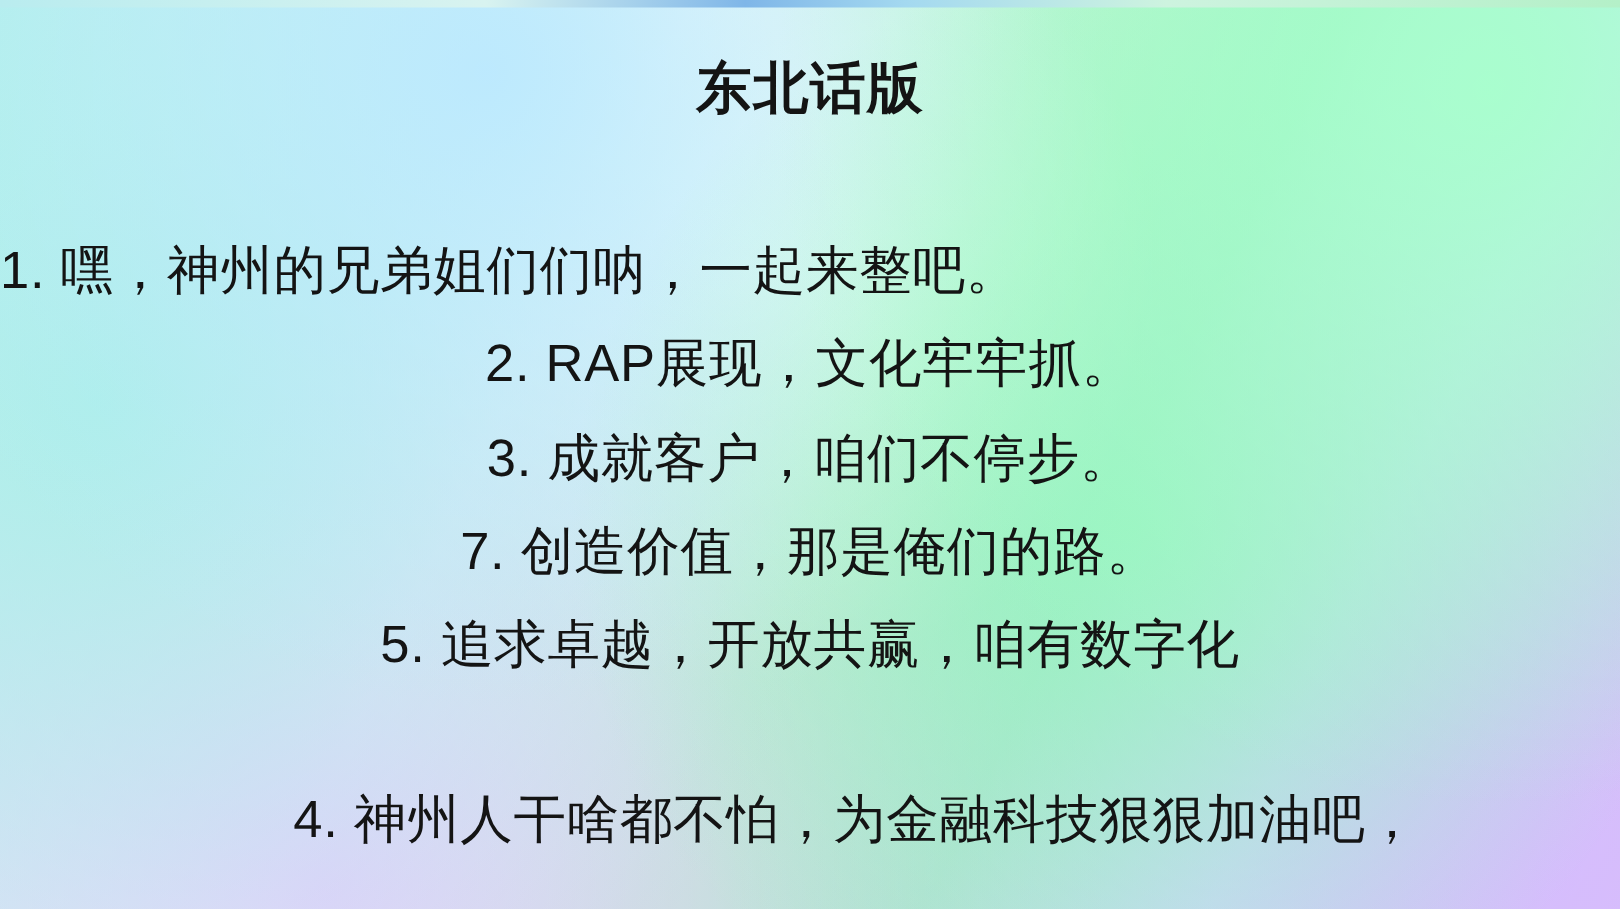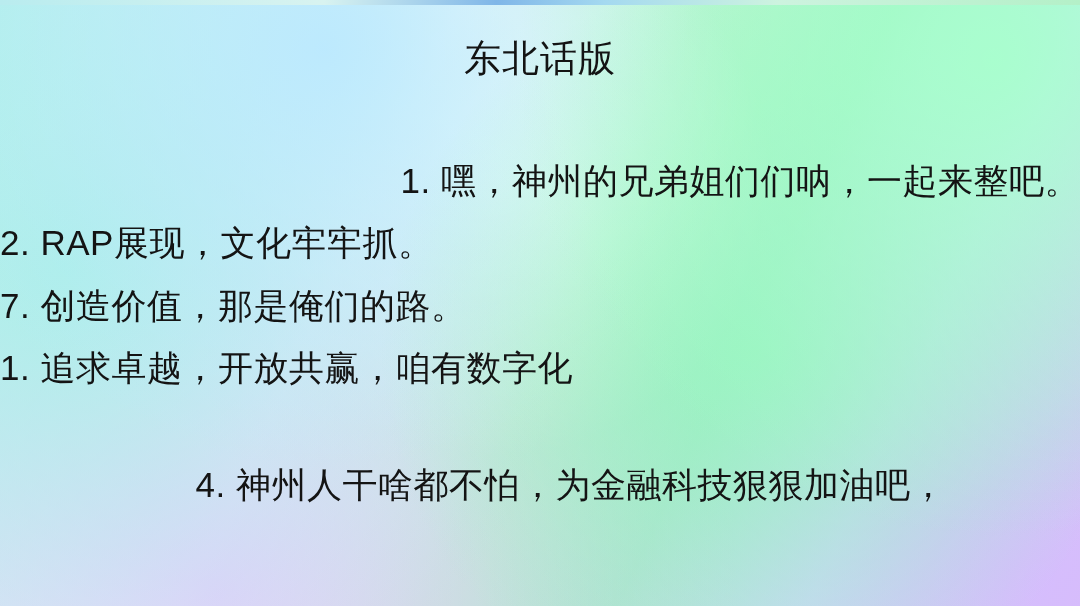--- a/index.html
+++ b/index.html
@@ -37,59 +37,60 @@
   }
   .title {
     position: absolute;
     top: 36px;
     left: 0;
     width: 100%;
     text-align: center;
     font-size: 37px;
     line-height: 1.25;
     letter-spacing: 1px;
-    font-weight: 400;
+    font-weight: 700;
   }
   .lines {
     position: absolute;
     top: 150px;
     left: 0;
     width: 100%;
   }
   .line {
     font-size: 35px;
     line-height: 1.78;
     letter-spacing: 0.5px;
-    text-align: left;
+    text-align: center;
     white-space: pre;
   }
   .line.first {
-    text-align: right;
+    text-align: left;
   }
   .block-last {
     margin-top: 10px;
     font-size: 35px;
     line-height: 1.45;
     letter-spacing: 0.5px;
     text-align: center;
     white-space: pre;
   }
 </style>
 </head>
 <body>
 
 <div id="slide">
 
   <div class="title">东北话版</div>
 
   <div class="lines">
     <div class="line first">1. 嘿，神州的兄弟姐们们呐，一起来整吧。</div>
     <div class="line">2. RAP展现，文化牢牢抓。</div>
+    <div class="line">3. 成就客户，咱们不停步。</div>
     <div class="line">7. 创造价值，那是俺们的路。</div>
-    <div class="line">1. 追求卓越，开放共赢，咱有数字化</div>
+    <div class="line">5. 追求卓越，开放共赢，咱有数字化</div>
 
     <div class="block-last">
       <span>4. 神州人干啥都不怕，为金融科技狠狠加油吧，</span>
       
     </div>
   </div>
 
 </div>
 
 </body></html>

